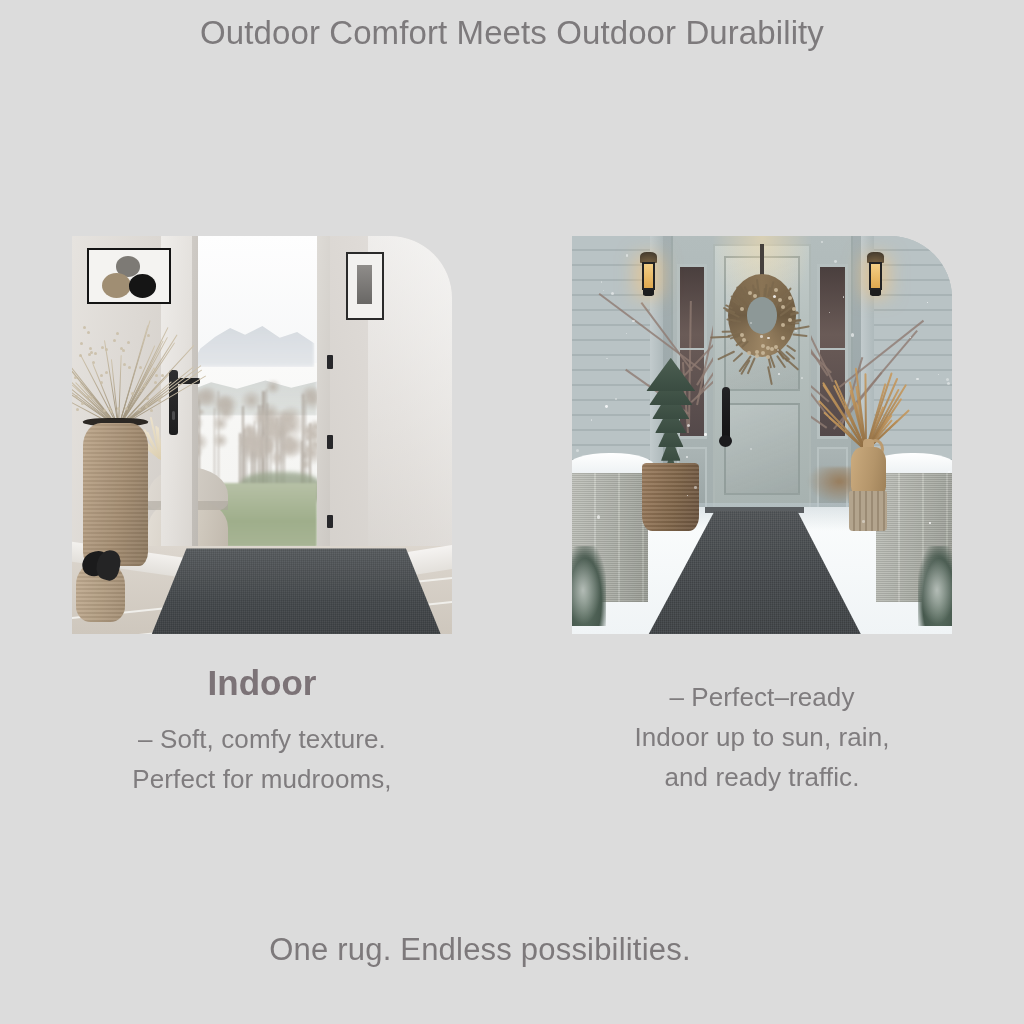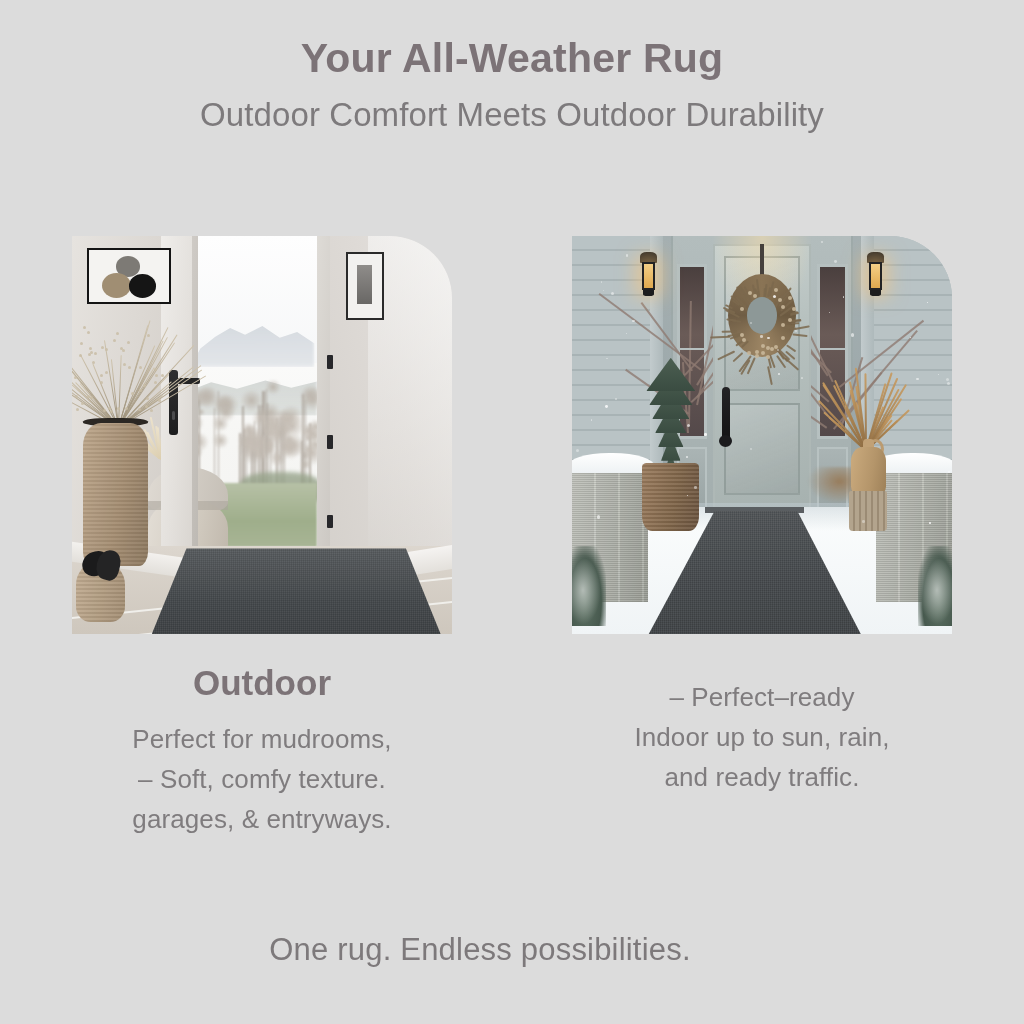--- a/index.html
+++ b/index.html
@@ -488,21 +488,20 @@
     position:absolute; top:932px; left:0; width:960px; text-align:center;
     font-size:31px; color:#7d797b; letter-spacing:0.2px;
   }
 </style>
 </head>
 <body>
 
 <div class="page">
 
   <div class="header">
-    <div class="title">Your All-Weather Rug</div>
     <div class="subtitle">Outdoor Comfort Meets Outdoor Durability</div>
   </div>
 
   <div class="panels">
 
     <div class="panel left">
       <div class="scene" id="scene-left">
         <div class="l-wall-left"></div>
         <div class="l-wall-right"></div>
 
@@ -1011,25 +1010,24 @@
             <span class="flake" style="left:4.900567841204148%;top:45.96746912503963%;width:1.8880655449293857px;height:1.8880655449293857px;opacity:0.4559276704238391"></span>
             <span class="flake" style="left:15.7927763721872%;top:21.01859089220808%;width:2.5665127046250333px;height:2.5665127046250333px;opacity:0.5406744815365758"></span>
             <span class="flake" style="left:29.99803131911812%;top:55.3769139011283%;width:1.7968536891028535px;height:1.7968536891028535px;opacity:0.6818884462732302"></span>
           </div>
       </div>
     </div>
   </div>
 
   <div class="captions">
     <div class="col left">
-      <div class="col-head">Outdoor</div>
+      <div class="col-head">Indoor</div>
       <div class="col-body">
+        <div>– Soft, comfy texture.</div>
         <div>Perfect for mudrooms,</div>
-        <div>– Soft, comfy texture.</div>
-        <div>garages, &amp; entryways.</div>
       </div>
     </div>
     <div class="col right">
       <div class="col-body">
         <div>– Perfect–ready</div>
         <div>Indoor up to sun, rain,</div>
         <div>and ready traffic.</div>
       </div>
     </div>
   </div>

